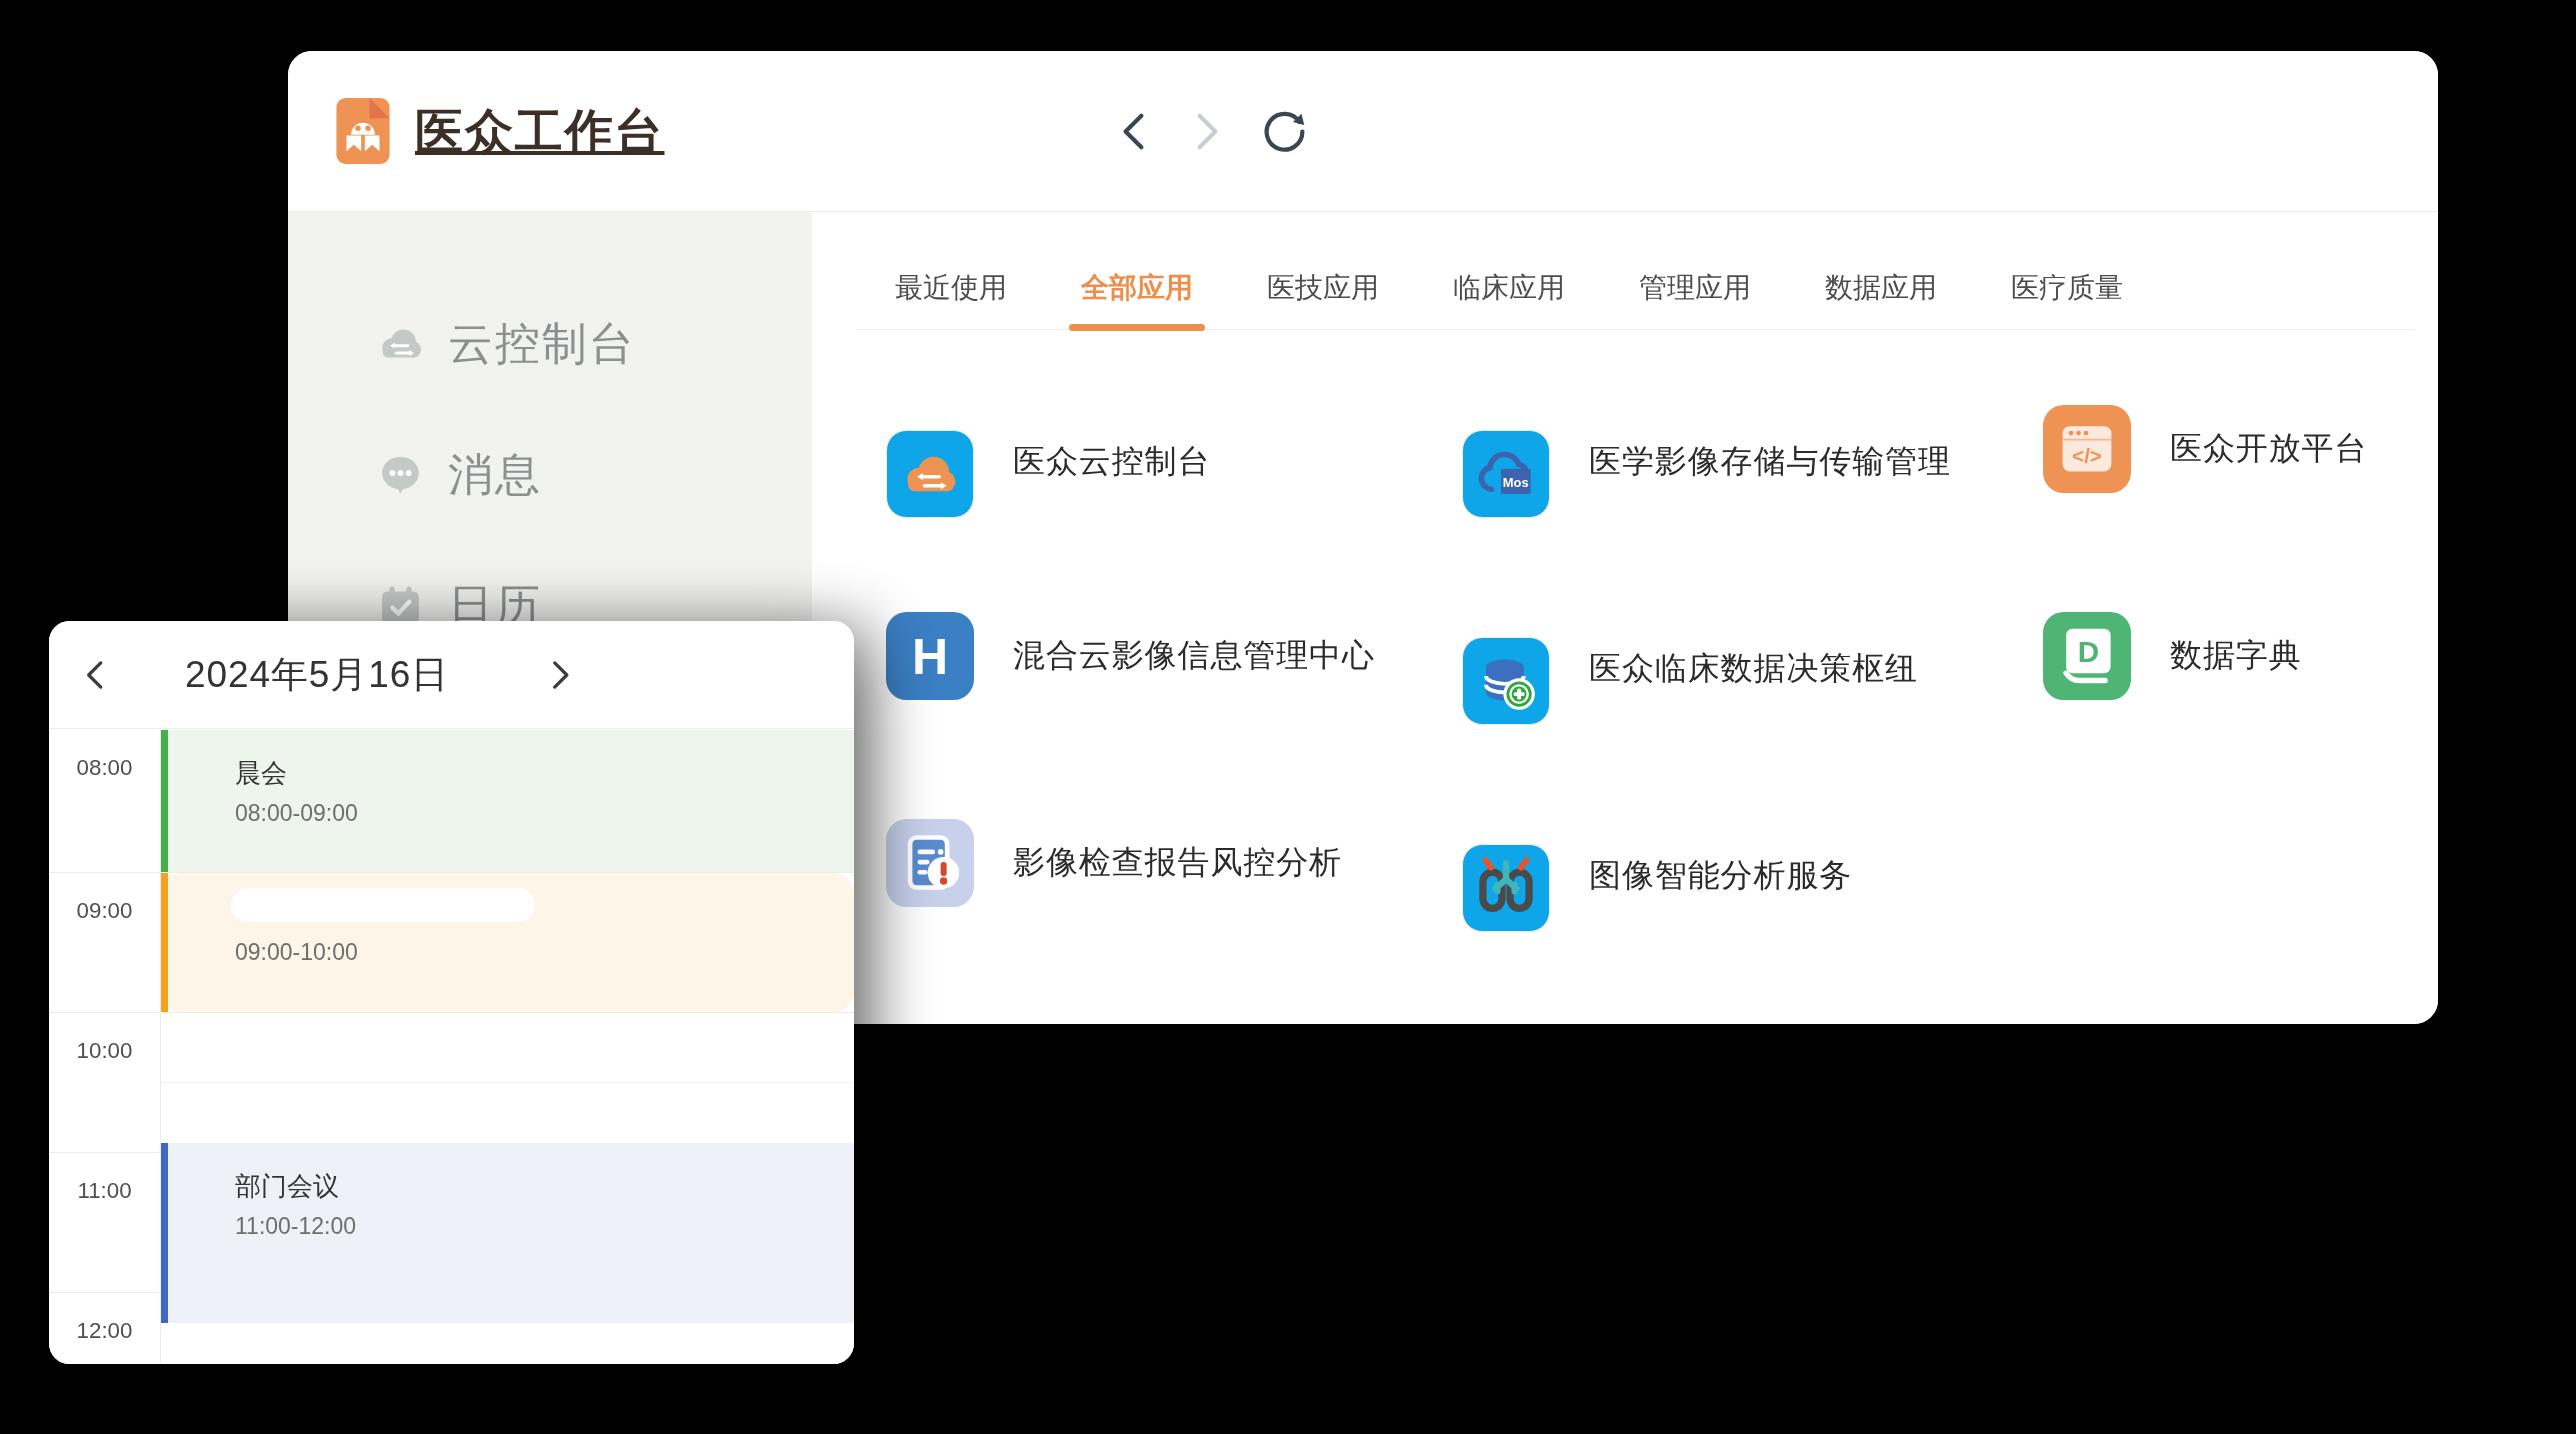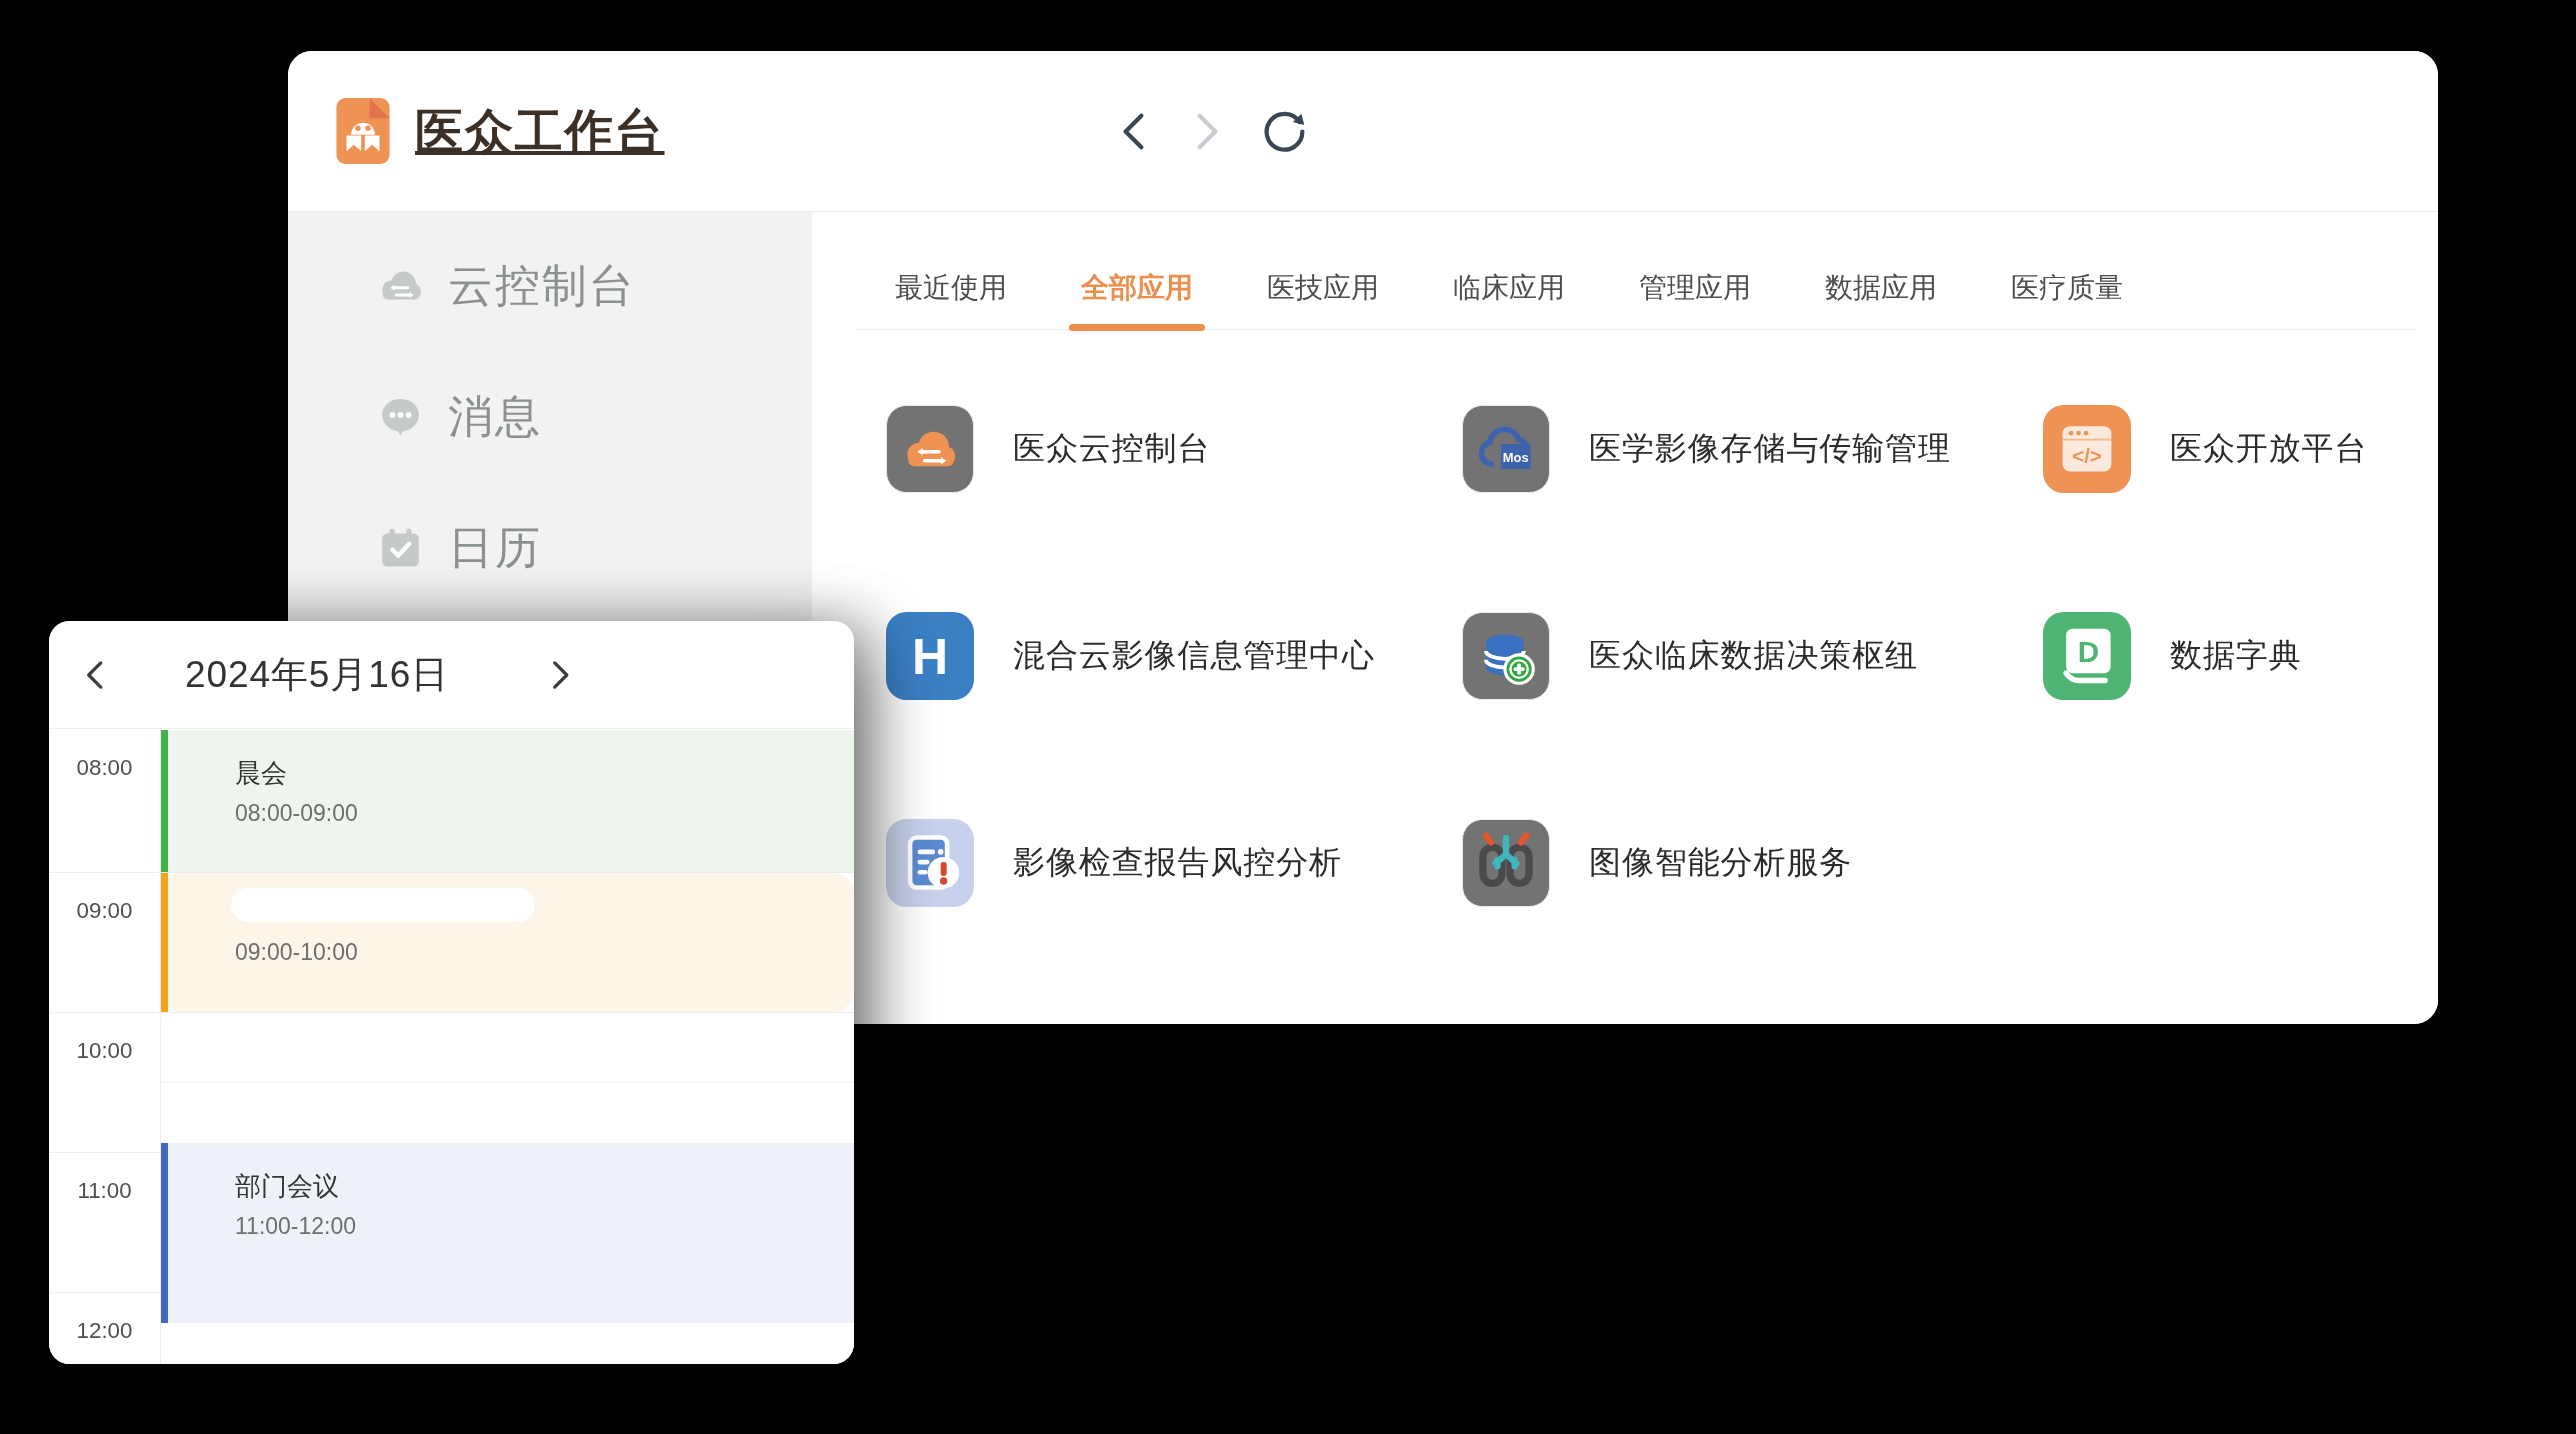--- a/index.html
+++ b/index.html
@@ -10,39 +10,39 @@
   .main-window{position:absolute;left:288px;top:51px;width:2150px;height:973px;
     background:#fff;border-radius:24px;overflow:hidden;box-shadow:0 22.3px 65px rgba(0,0,0,.55);}
   .mw-header{position:absolute;left:0;top:0;width:100%;height:161px;background:#fff;border-bottom:0.9px solid #ededed;}
   .logo{position:absolute;left:48px;top:47px;width:54px;height:66px;}
   .win-title{position:absolute;left:127px;top:0;height:161px;display:flex;align-items:center;
     font-size:48px;font-weight:600;color:#3b2f26;letter-spacing:1.9px;text-decoration:underline;}
   .nav-btn{position:absolute;top:0;height:161px;display:flex;align-items:center;justify-content:center;width:56px;cursor:pointer;}
   .nav-back{left:817px;} .nav-fwd{left:892px;} .nav-refresh{left:968px;}
 
   
-  .mw-sidebar{position:absolute;left:0;top:161px;width:524px;height:812px;background:#f2f3f1;padding-top:41px;}
+  .mw-sidebar{position:absolute;left:0;top:161px;width:524px;height:812px;background:#f2f3f1;padding-top:99px;}
   .sb-item{display:flex;align-items:center;height:65px;margin-bottom:66px;padding-left:89px;cursor:pointer;}
   .sb-item .sb-ico{width:47px;height:47px;margin-right:24px;flex:0 0 auto;}
   .sb-label{font-size:45px;color:#8b918f;letter-spacing:1.9px;}
 
   
   .mw-content{position:absolute;left:524px;top:161px;right:0;bottom:0;background:#fff;}
   .tabbar{margin-left:44px;margin-right:23px;height:118px;display:flex;align-items:flex-end;
     padding-left:39px;border-bottom:0.9px solid #ececec;gap:74px;}
   .tab{position:relative;font-size:28px;color:#4d4d4d;padding-bottom:22.3px;cursor:pointer;white-space:nowrap;}
   .tab.active{color:#ed8f4c;font-weight:600;}
   .tab .underline{display:none;}
   .tab.active .underline{display:block;position:absolute;left:-12px;right:-12px;bottom:-1.9px;height:7.4px;border-radius:3.7px;background:#ed8f4c;}
 
   .appgrid{position:absolute;left:74px;top:193px;display:grid;grid-template-columns:576px 581px 503px;
     grid-template-rows:207px 207px 207px;align-items:start;}
   .app{display:flex;align-items:center;gap:39px;cursor:pointer;}
   .app-ico{width:88px;height:88px;border-radius:20.5px;flex:0 0 auto;display:flex;align-items:center;justify-content:center;}
-  .card-white{background:#737373;border:1.9px solid #ececec;}
+  .card-white{background:#0ea5e9;border:1.9px solid #ececec;margin-top:25px;}
   .card-orange{background:#ef9355;}
   .card-blue{background:#3b7fc4;}
   .card-green{background:#4fb575;}
   .card-periwinkle{background:#c7d1eb;}
   .app-label{font-size:32px;color:#2b2b2b;font-weight:500;letter-spacing:0.9px;white-space:nowrap;}
 
   
   .calendar{position:absolute;left:49px;top:621px;width:805px;height:743px;background:#fff;border-radius:20.5px;
     overflow:hidden;z-index:10;box-shadow:0 28px 74px rgba(0,0,0,.55),20.5px 0 56px rgba(0,0,0,.28);}
   .cal-header{position:relative;height:108px;border-bottom:0.9px solid #ededed;background:#fff;}

